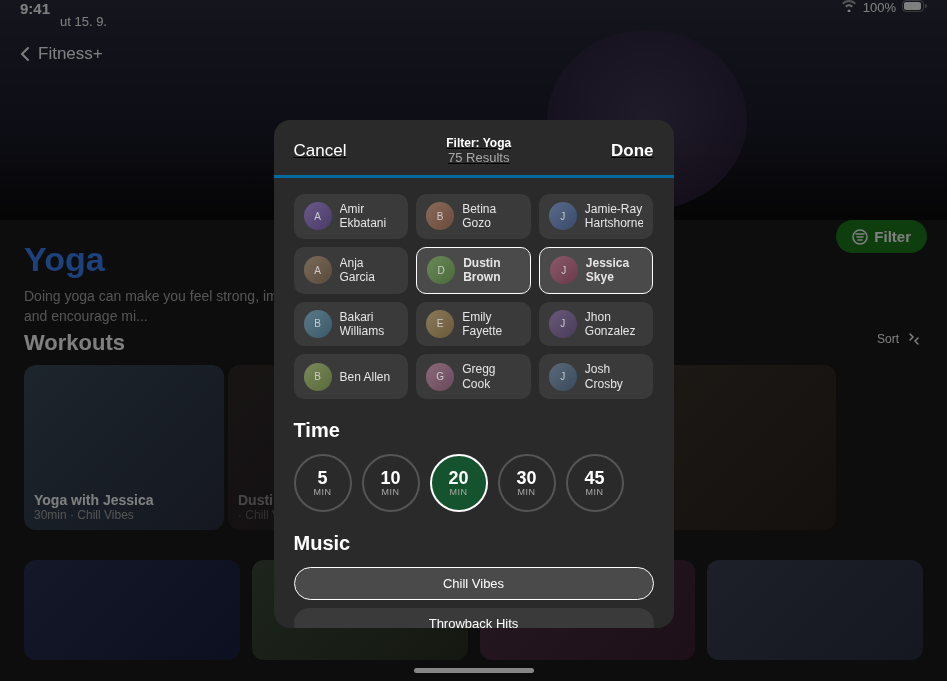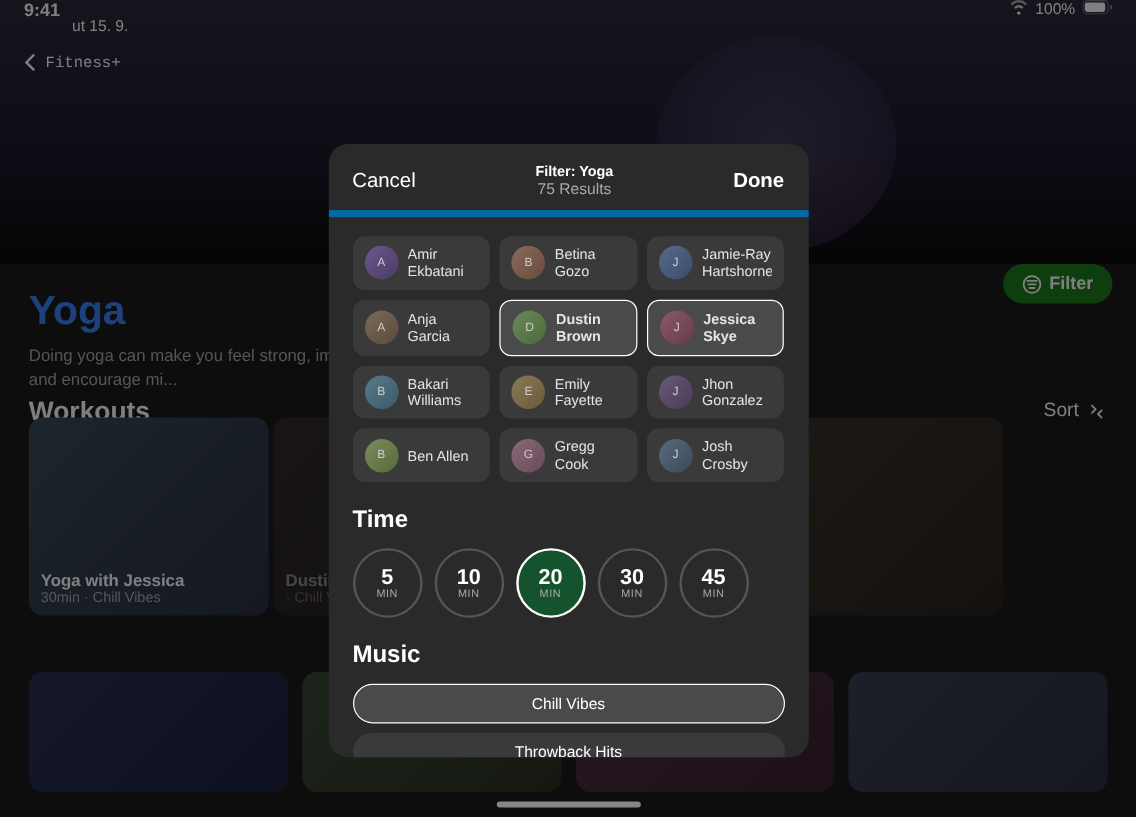--- a/index.html
+++ b/index.html
@@ -116,44 +116,44 @@
       cursor: pointer;
       z-index: 5;
     }
 
     .workouts-header {
       position: absolute;
       top: 330px;
       left: 24px;
       right: 24px;
       display: flex;
-      align-items: center;
+      align-items: flex-start;
       justify-content: space-between;
       z-index: 2;
     }
 
     .workouts-title {
       color: #fff;
       font-size: 22px;
       font-weight: 700;
     }
 
     .sort-button {
       color: #fff;
-      font-size: 16px;
+      font-size: 12px;
       display: flex;
       align-items: center;
       gap: 4px;
       cursor: pointer;
     }
 
     
     .workout-cards {
       position: absolute;
-      top: 348px;
+      top: 365px;
       left: 0; right: 0;
       height: 180px;
       display: flex;
       gap: 4px;
       padding: 0 24px;
       z-index: 2;
       text-decoration: underline;
     }
 
     .workout-card {
@@ -225,21 +225,22 @@
       z-index: 200;
       overflow: hidden;
       max-height: 520px;
     }
 
     .modal-header {
       padding: 16px 20px 10px;
       display: flex;
       align-items: center;
       justify-content: space-between;
-      border-bottom: 6px solid #0369a1;
+      border-bottom: 3px solid #0369a1;
+      text-decoration: underline;
     }
 
     .modal-cancel {
       color: #fff;
       font-size: 17px;
       cursor: pointer;
       background: none;
       border: none;
     }
 
@@ -456,21 +457,21 @@
         <path d="M23 4v4a2 2 0 000-4z" fill="white" opacity="0.4"></path>
       </svg>
     </span>
   </div>
 </div>
 
 <div class="back-nav">
   <svg width="10" height="16" viewBox="0 0 10 16" fill="white">
       <path d="M8 2L2 8l6 6" stroke="white" stroke-width="2" fill="none" stroke-linecap="round"></path>
     </svg>
-  <span style="color:#fff;font-size:13px;margin-left:4px;font-family:Liberation Mono, monospace;">Fitness+</span>
+  <span style="color:#fff;font-size:17px;margin-left:4px;">Fitness+</span>
 </div>
 
 <div class="yoga-section">
   <div class="yoga-title">Yoga</div>
   <div class="yoga-desc">Doing yoga can make you feel strong, improve balance, and encourage mi...</div>
 </div>
 
 <button class="filter-button">
   <svg width="16" height="16" viewBox="0 0 16 16" fill="white">
       <circle cx="8" cy="8" r="7" stroke="white" stroke-width="1.5" fill="none"></circle>

